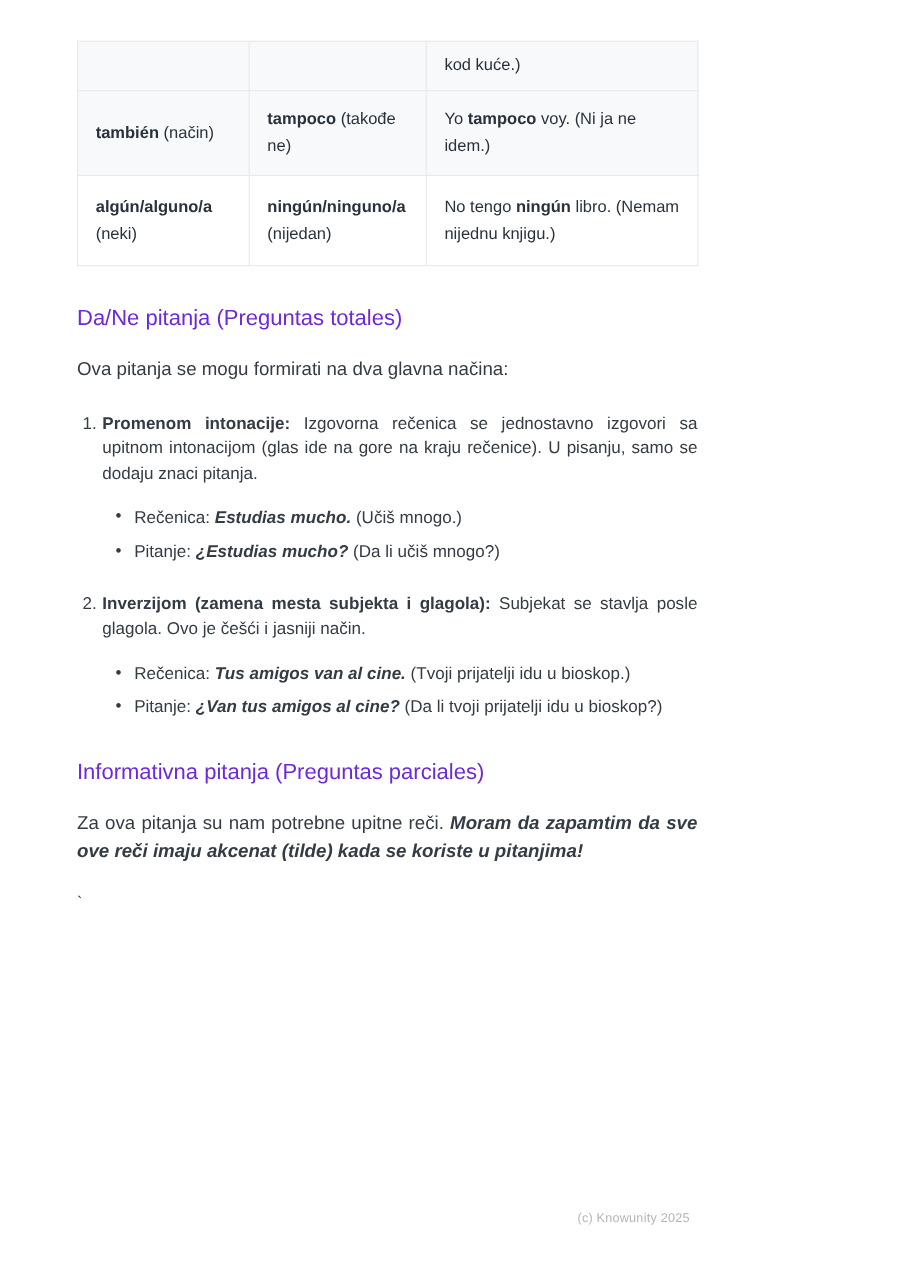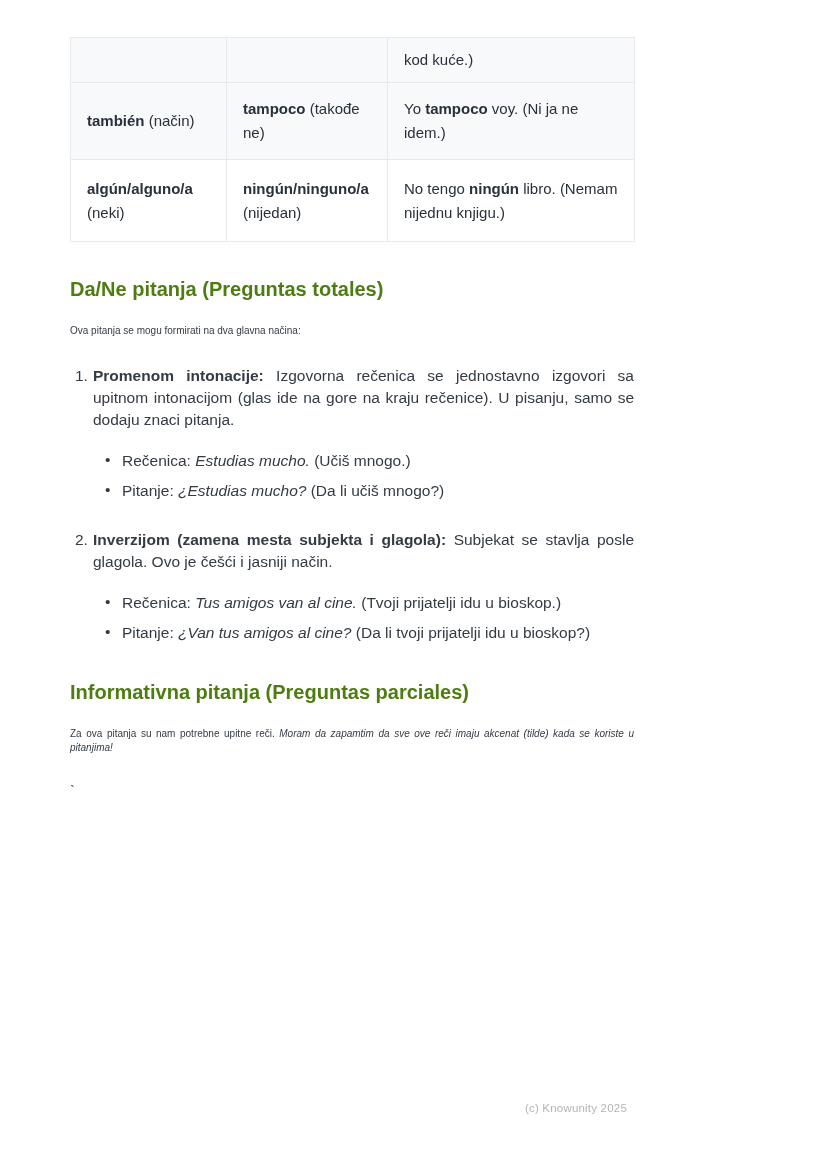--- a/index.html
+++ b/index.html
@@ -54,40 +54,40 @@
   }
   table.grammar col.c1 { width: 156px; }
   table.grammar col.c2 { width: 161px; }
   table.grammar col.c3 { width: 247px; }
   tr.shaded td { background: #f8f9fa; }
   tr.r0 td { height: 20px; }
   tr.r1 td { height: 57px; }
   tr.r2 td { height: 56px; }
   tr.r3 td { height: 61px; }
   strong { font-weight: 700; }
-  em { font-style: italic; }
+  em { font-style: italic; font-weight: bold; }
   
   h2.sec {
     margin: 27px 0 0 0;
     font-size: 25px;
     line-height: 1.15;
     font-weight: 700;
     color: #F0883C;
   }
   h3.sub {
     margin: 36px 0 0 0;
     font-size: 20px;
     line-height: 1.15;
-    font-weight: 700;
-    color: #4d7c0f;
+    font-weight: 400;
+    color: #6d28d9;
   }
   
   p.body-par {
     margin: 23px 0 0 0;
-    font-size: 10px;
+    font-size: 17px;
     line-height: 1.45;
     color: #333b44;
   }
   p.justify { text-align: justify; }
   .list-item {
     position: relative;
     margin: 26px 0 0 0;
     padding-left: 23px;
     font-size: 15.5px;
     line-height: 1.45;

